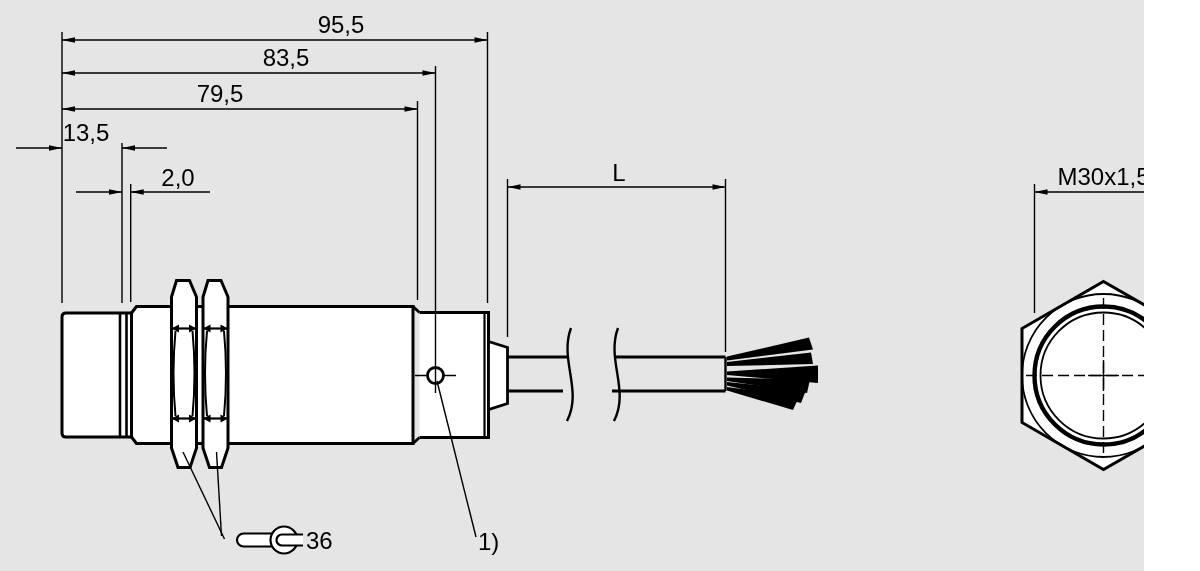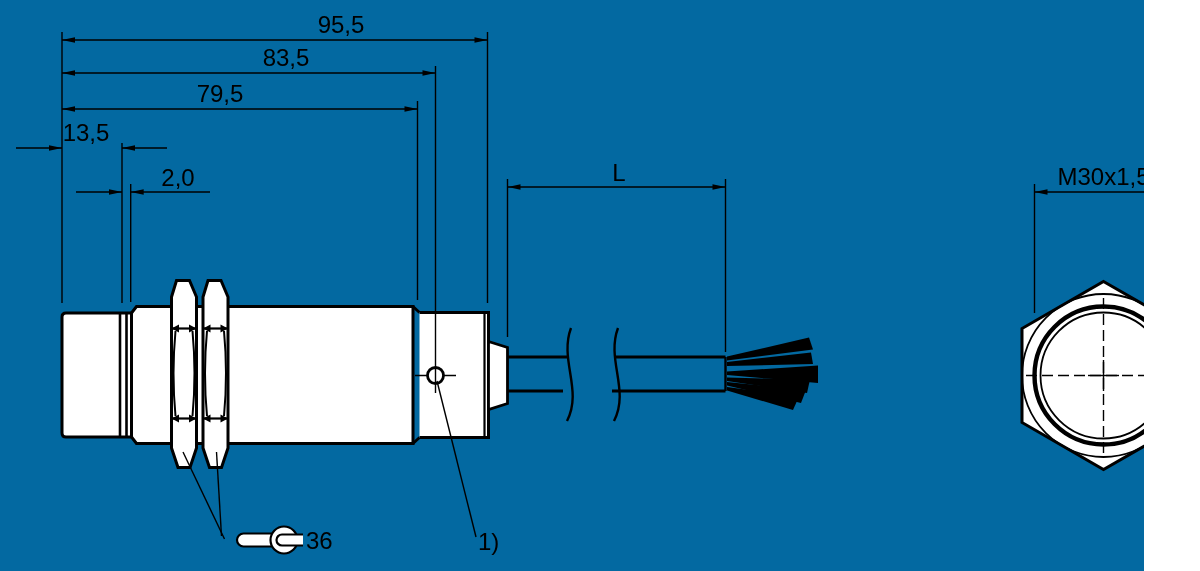--- a/index.html
+++ b/index.html
@@ -1,20 +1,20 @@
 <!DOCTYPE html>
 <html><head>
 <meta charset="utf-8">
 <style>
   html, body { margin: 0; padding: 0; background: #ffffff; }
   .canvas {
     position: relative;
     width: 1144px;
     height: 571px;
-    background: #0369a1;
+    background: #e5e5e5;
     font-family: "Liberation Sans", sans-serif;
     overflow: hidden;
   }
   svg text {
     font-family: "Liberation Sans", sans-serif;
     font-size: 24px;
     fill: #000000;
   }
 </style>
 </head>

